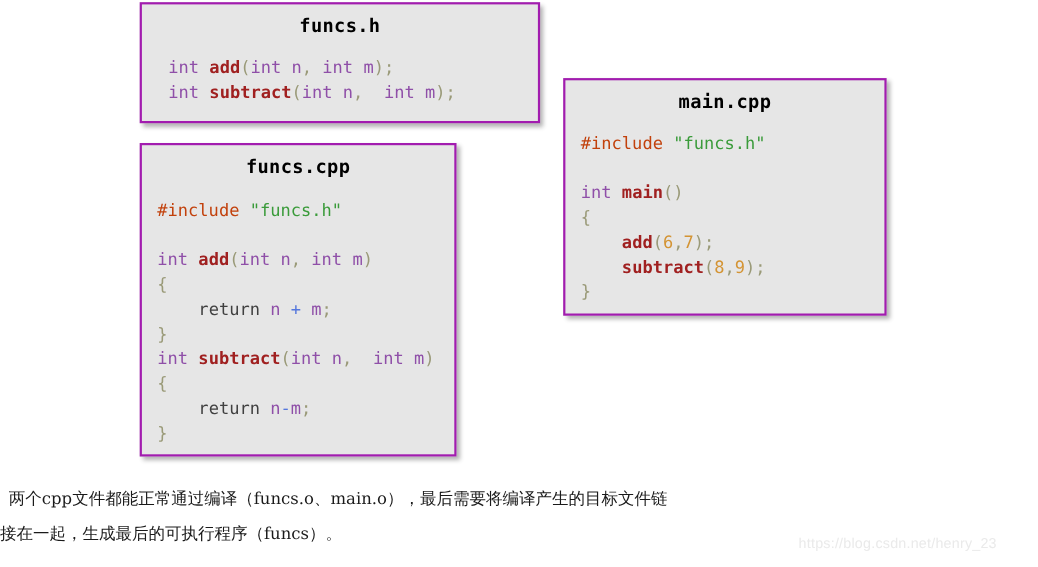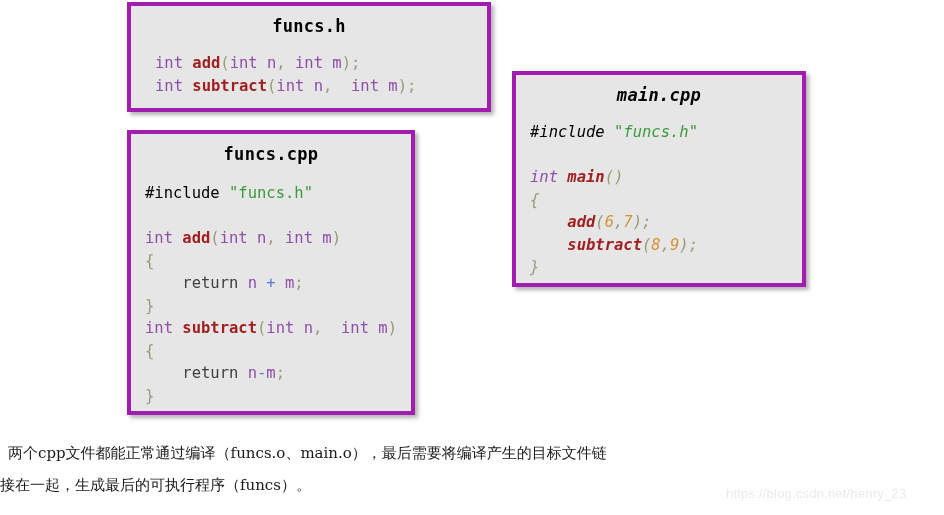--- a/index.html
+++ b/index.html
@@ -12,27 +12,27 @@
     background: #ffffff;
     position: relative;
     overflow: hidden;
     font-family: "Liberation Sans", sans-serif;
   }
 
   
   .code-box {
     position: absolute;
     background: #e6e6e6;
-    border: 4px solid #a21caf;
+    border: 2px solid #a21caf;
     box-shadow: 3px 3px 4px rgba(0,0,0,0.30);
     box-sizing: border-box;
   }
   #box-funcs-h   { left: 127px; top: 2px;   width: 364px; height: 110px; }
   #box-funcs-cpp { left: 127px; top: 130px; width: 288px; height: 285px; }
-  #box-main-cpp  { left: 512px; top: 71px;  width: 294px; height: 216px; font-style: italic; }
+  #box-main-cpp  { left: 512px; top: 71px;  width: 294px; height: 216px; }
 
   .box-title {
     text-align: center;
     font-family: "DejaVu Sans Mono", "Liberation Mono", monospace;
     font-weight: bold;
     font-size: 17px;
     color: #000000;
     padding-top: 10px;
     letter-spacing: 0.3px;
   }
@@ -48,21 +48,21 @@
   #box-funcs-h .code-body   { padding-top: 16px; padding-left: 24px; }
   #box-funcs-cpp .code-body { padding-top: 18px; }
   #box-main-cpp .code-body  { padding-top: 16px; }
 
   .ln { display: block; min-height: 22.5px; }
 
   
   .t-kw     { color: #8f4fa8; }   
   .t-fn     { color: #a02020; font-weight: bold; }  
   .t-punc   { color: #9a9a78; }   
-  .t-pre    { color: #000000; }   
+  .t-pre    { color: #c2410c; }   
   .t-str    { color: #3a9b3a; }   
   .t-ret    { color: #404040; }   
   .t-var    { color: #8f4fa8; }   
   .t-op     { color: #5577dd; }   
   .t-num    { color: #d49434; }   
 
   
   #caption {
     position: absolute;
     left: 0;

